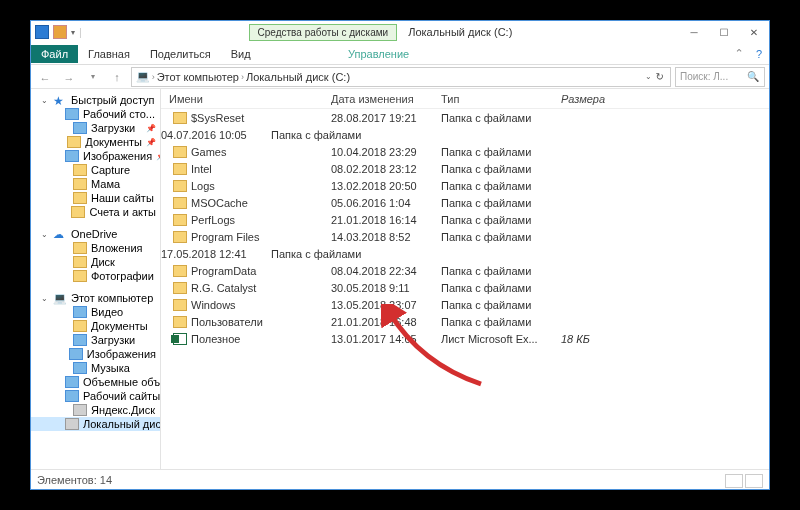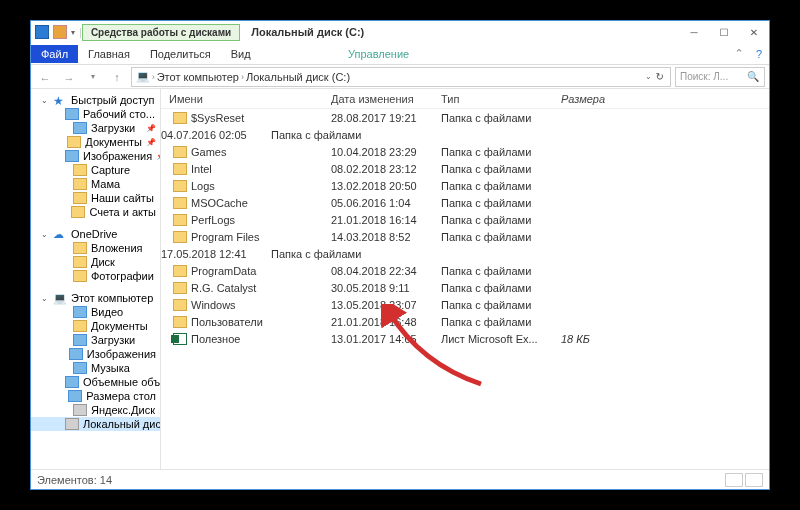--- a/index.html
+++ b/index.html
@@ -2,28 +2,28 @@
 <html><head>
 <meta charset="utf-8">
 <style>
 * { box-sizing: border-box; margin: 0; padding: 0; font-family: "Segoe UI", Arial, sans-serif; }
 body { background: #000; display: flex; align-items: center; justify-content: center; height: 510px; width: 800px; }
 .window { width: 740px; height: 470px; background: #fff; border: 1px solid #4a90d9; position: relative; display: flex; flex-direction: column; }
 .titlebar { height: 22px; display: flex; align-items: center; font-size: 11px; }
 .qat { display: flex; gap: 4px; padding-left: 4px; align-items: center; }
 .qat-icon { width: 14px; height: 14px; background: #e8a33d; border: 1px solid #c88; }
 .qat-icon.blue { background: #2c7cd4; border-color: #1a5ca8; }
-.titlebar-center { flex: 1; display: flex; justify-content: flex-start; align-items: center; gap: 11px; position: relative; font-weight: bold; }
+.titlebar-center { flex: 1; display: flex; justify-content: center; align-items: center; gap: 11px; position: relative; }
 .ribbon-context { border: 1px solid #7cc576; padding: 2px 8px; font-size: 10px; color: #333; background: #e8f5e3; }
 .title-text { font-size: 11px; color: #333; }
 .winbtns { display: flex; }
 .winbtn { width: 30px; height: 22px; display: flex; align-items: center; justify-content: center; font-size: 10px; color: #555; cursor: pointer; }
 .tabs { height: 22px; display: flex; align-items: center; font-size: 11px; border-bottom: 1px solid #ddd; }
 .tab { padding: 3px 10px; color: #333; cursor: pointer; }
-.tab.file { background: #1d4ed8; color: #fff; }
+.tab.file { background: #0f766e; color: #fff; }
 .addr-row { height: 24px; display: flex; align-items: center; border-bottom: 1px solid #e3e3e3; padding: 0 4px; gap: 4px; }
 .nav-btn { width: 20px; height: 20px; display: flex; align-items: center; justify-content: center; color: #888; font-size: 11px; cursor: pointer; }
 .addr-bar { flex: 1; height: 20px; border: 1px solid #ccc; display: flex; align-items: center; font-size: 11px; padding: 0 4px; gap: 2px; }
 .crumb { cursor: pointer; color: #333; }
 .crumb-sep { color: #888; font-size: 9px; }
 .addr-refresh { padding: 0 2px; font-size: 10px; color: #555; cursor: pointer; }
 .addr-dd { font-size: 8px; color: #666; margin-left: auto; cursor: pointer; }
 .search { width: 90px; height: 20px; border: 1px solid #ccc; font-size: 10px; color: #999; padding: 0 4px; display: flex; align-items: center; }
 .body { flex: 1; display: flex; min-height: 0; }
 .sidebar { width: 130px; border-right: 1px solid #e3e3e3; overflow-y: auto; font-size: 11px; padding: 4px 0; }
@@ -43,21 +43,21 @@
 .col-name { width: 170px; padding-left: 8px; }
 .col-date { width: 110px; }
 .col-type { width: 120px; }
 .col-size { width: 70px; font-style: italic; }
 .files { flex: 1; overflow-y: auto; position: relative; }
 .file-row { display: flex; align-items: center; height: 17px; font-size: 11px; color: #333; cursor: pointer; }
 .file-row .col-name { display: flex; align-items: center; gap: 4px; }
 .f-icon { width: 14px; height: 12px; background: #f8d477; border: 1px solid #d4a847; flex-shrink: 0; margin-left: 4px; }
 .f-icon.xls { background: #fff; border-color: #1d6f42; position: relative; }
 .f-icon.xls::before { content: ""; position: absolute; left: -3px; top: 1px; width: 8px; height: 8px; background: #1d6f42; }
-.status { height: 20px; border-top: 1px solid #e3e3e3; display: flex; align-items: center; font-size: 11px; color: #555; padding: 4px 6px; }
+.status { height: 20px; border-top: 1px solid #e3e3e3; display: flex; font-size: 11px; color: #555; padding: 4px 6px; }
 .status-right { margin-left: auto; display: flex; gap: 2px; }
 .view-btn { width: 18px; height: 14px; border: 1px solid #ccc; cursor: pointer; }
 .arrow-svg { position: absolute; top: 195px; left: 220px; }
 </style>
 </head>
 <body>
 
 <div class="window">
   <div class="titlebar">
     <div class="qat">
@@ -213,21 +213,21 @@
           <span>Музыка</span>
         </div>
         <div class="sb-item lvl1">
           <span class="sb-exp"></span>
           <span class="sb-icon blue"></span>
           <span>Объемные объ</span>
         </div>
         <div class="sb-item lvl1">
           <span class="sb-exp"></span>
           <span class="sb-icon blue"></span>
-          <span>Размера стол</span>
+          <span>Рабочий сайты</span>
         </div>
         <div class="sb-item lvl1">
           <span class="sb-exp"></span>
           <span class="sb-icon disk"></span>
           <span>Яндекс.Диск</span>
         </div>
         <div class="sb-item lvl1 sel">
           <span class="sb-exp"></span>
           <span class="sb-icon disk"></span>
           <span>Локальный диск</span>
@@ -244,21 +244,21 @@
         <div class="file-row">
             <div class="col-name">
               <span class="f-icon"></span>
               <span>$SysReset</span>
             </div>
             <div class="col-date">28.08.2017 19:21</div>
             <div class="col-type">Папка с файлами</div>
             <div class="col-size"></div>
           </div>
           <div class="file-row">
-            <div class="col-date">04.07.2016 02:05</div>
+            <div class="col-date">04.07.2016 10:05</div>
             <div class="col-type">Папка с файлами</div>
             <div class="col-size"></div>
           </div>
           <div class="file-row">
             <div class="col-name">
               <span class="f-icon"></span>
               <span>Games</span>
             </div>
             <div class="col-date">10.04.2018 23:29</div>
             <div class="col-type">Папка с файлами</div>

